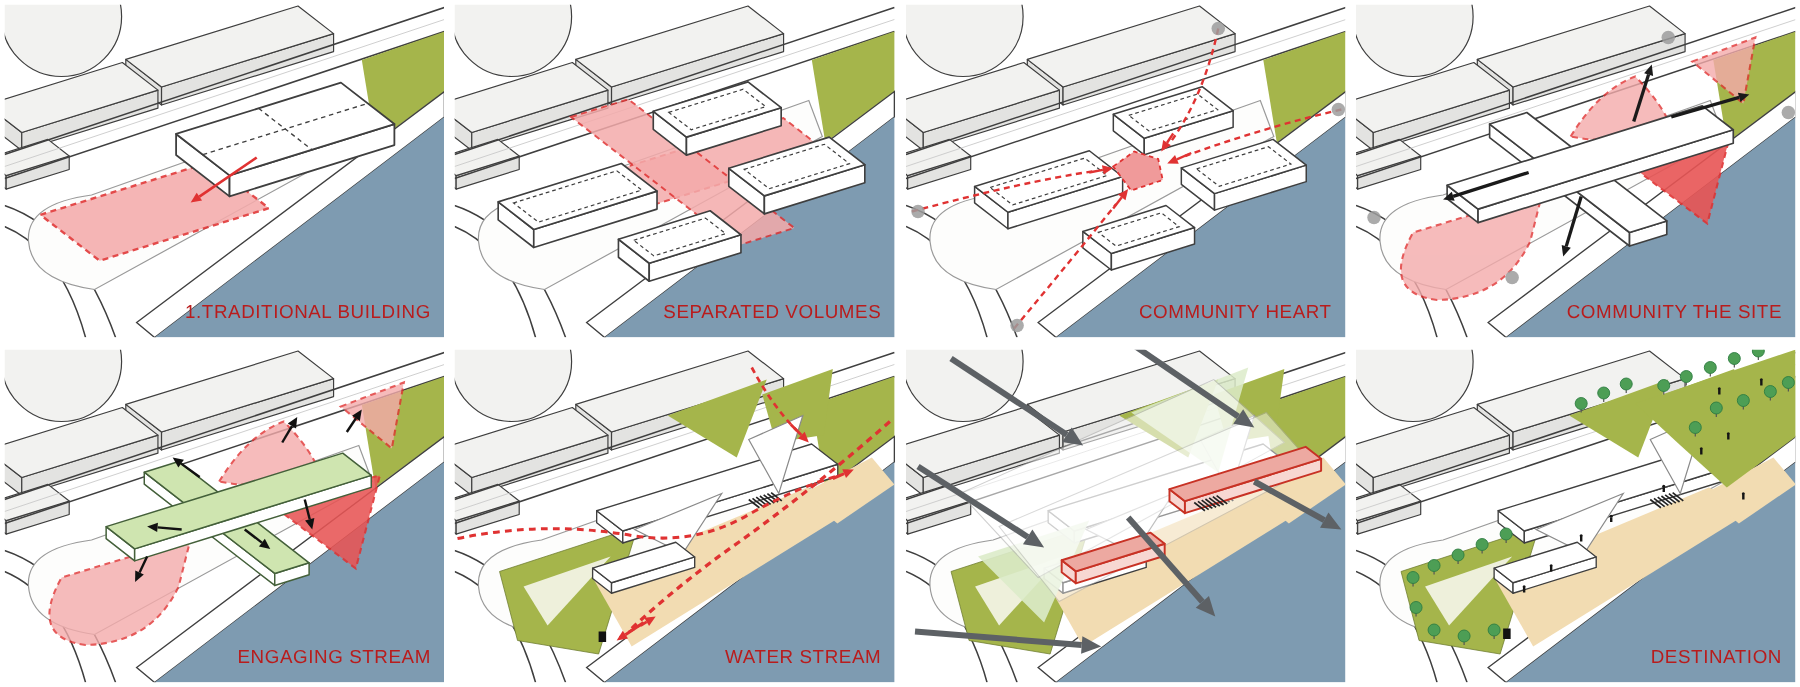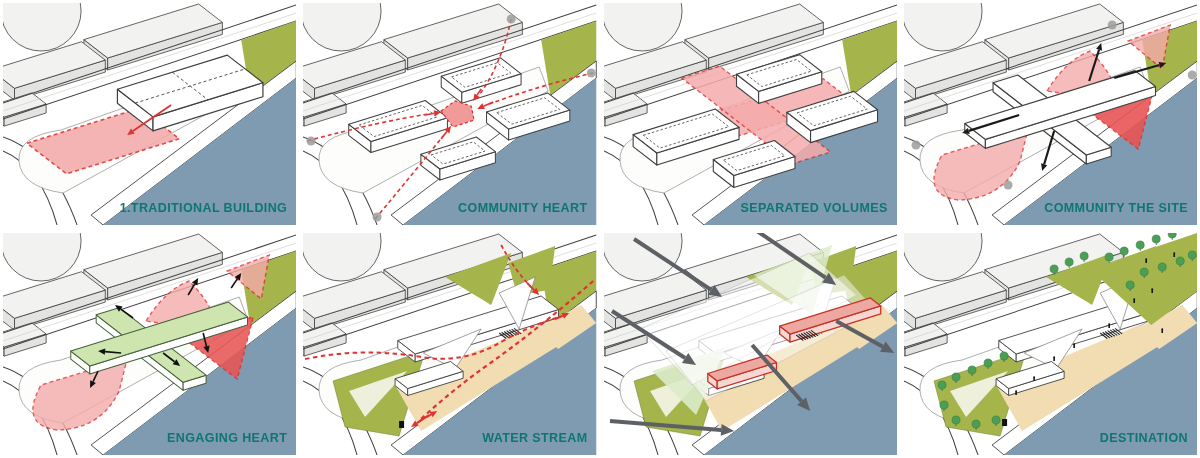--- a/index.html
+++ b/index.html
@@ -1,22 +1,22 @@
 <!DOCTYPE html>
 <html><head>
 <meta charset="utf-8">
 <style>
   html,body{margin:0;padding:0;background:#ffffff;}
   .sheet{width:1200px;height:458px;box-sizing:border-box;padding:3px;background:#ffffff;
          display:grid;grid-template-columns:repeat(4,1fr);grid-template-rows:repeat(2,1fr);
          gap:8px 7px;font-family:"Liberation Sans",sans-serif;}
   figure.panel{margin:0;position:relative;overflow:hidden;background:#fff;}
   figure.panel svg{width:100%;height:100%;display:block;}
-  figcaption.panel-label{position:absolute;right:9px;bottom:10px;color:#0f766e;
-         font-weight:700;font-size:12.5px;letter-spacing:.4px;white-space:nowrap;
+  figcaption.panel-label{position:absolute;right:9px;bottom:10px;color:#b91c1c;
+         font-weight:400;font-size:12.5px;letter-spacing:.4px;white-space:nowrap;
          font-family:"Liberation Sans",sans-serif;}
 </style>
 </head>
 <body>
 
 <main class="sheet">
   <figure class="panel">
     <svg id="svg-0" viewBox="0 0 293 222" preserveAspectRatio="none">
         <rect x="0" y="0" width="293" height="222" fill="#ffffff"></rect>
         <circle cx="38" cy="8" r="40" fill="#f2f2f0" stroke="#3f3f3f" stroke-width="0.8"></circle>
@@ -41,20 +41,63 @@
         <polygon points="23.9,140.2 136.6,105.2 176.1,135.8 63.4,170.8" fill="#f4abab" opacity="0.88" stroke="#e03232" stroke-width="1.6" stroke-dasharray="4,3" stroke-linejoin="round"></polygon>
         <polygon points="114.3,86.3 149.9,113.9 149.9,127.9 114.3,100.3" fill="#fff" stroke="#3f3f3f" stroke-width="1.2" stroke-linejoin="round"></polygon>
         <polygon points="149.9,113.9 259.7,79.7 259.7,93.7 149.9,127.9" fill="#fff" stroke="#3f3f3f" stroke-width="1.2" stroke-linejoin="round"></polygon>
         <polygon points="114.3,86.3 224.1,52.1 259.7,79.7 149.9,113.9" fill="#fff" stroke="#3f3f3f" stroke-width="1.2" stroke-linejoin="round"></polygon>
         <line x1="169.225" y1="69.2075" x2="204.775" y2="96.7925" stroke="#3f3f3f" stroke-width="0.9" stroke-dasharray="3,2.5"></line>
         <line x1="132.0875" y1="100.0775" x2="241.9125" y2="65.9225" stroke="#3f3f3f" stroke-width="0.9" stroke-dasharray="3,2.5"></line>
         <line x1="168" y1="102" x2="129.78359139965283" y2="128.05664222750943" stroke="#e03232" stroke-width="1.8"></line>
         <polygon points="124.0,132.0 128.0,125.5 131.6,130.7" fill="#e03232"></polygon>
       </svg>
     <figcaption class="panel-label">1.TRADITIONAL BUILDING</figcaption>
+  </figure>
+  <figure class="panel">
+    <svg id="svg-1" viewBox="0 0 293 222" preserveAspectRatio="none">
+        <rect x="0" y="0" width="293" height="222" fill="#ffffff"></rect>
+        <circle cx="38" cy="8" r="40" fill="#f2f2f0" stroke="#3f3f3f" stroke-width="0.8"></circle>
+        <polygon points="80.8,36.6 104.6,55.0 104.6,67.0 80.8,48.6" fill="#e3e3e1" stroke="#3f3f3f" stroke-width="0.8" stroke-linejoin="round"></polygon>
+        <polygon points="104.6,55.0 219.2,19.4 219.2,31.4 104.6,67.0" fill="#e3e3e1" stroke="#3f3f3f" stroke-width="0.8" stroke-linejoin="round"></polygon>
+        <polygon points="80.8,36.6 195.5,1.0 219.2,19.4 104.6,55.0" fill="#f2f2f0" stroke="#3f3f3f" stroke-width="0.8" stroke-linejoin="round"></polygon>
+        <polygon points="-12.2,66.9 11.5,85.3 11.5,97.3 -12.2,78.9" fill="#e3e3e1" stroke="#3f3f3f" stroke-width="0.8" stroke-linejoin="round"></polygon>
+        <polygon points="11.5,85.3 102.2,57.1 102.2,69.1 11.5,97.3" fill="#e3e3e1" stroke="#3f3f3f" stroke-width="0.8" stroke-linejoin="round"></polygon>
+        <polygon points="-12.2,66.9 78.5,38.7 102.2,57.1 11.5,85.3" fill="#f2f2f0" stroke="#3f3f3f" stroke-width="0.8" stroke-linejoin="round"></polygon>
+        <polygon points="-13.1,103.0 1.1,114.1 1.1,123.1 -13.1,112.0" fill="#e3e3e1" stroke="#3f3f3f" stroke-width="0.8" stroke-linejoin="round"></polygon>
+        <polygon points="1.1,114.1 43.1,101.0 43.1,110.0 1.1,123.1" fill="#e3e3e1" stroke="#3f3f3f" stroke-width="0.8" stroke-linejoin="round"></polygon>
+        <polygon points="-13.1,103.0 28.9,89.9 43.1,101.0 1.1,114.1" fill="#f2f2f0" stroke="#3f3f3f" stroke-width="0.8" stroke-linejoin="round"></polygon>
+        <line x1="0" y1="100" x2="293" y2="2" stroke="#3f3f3f" stroke-width="1"></line>
+        <line x1="0" y1="108" x2="293" y2="10" stroke="#c9c9c9" stroke-width="0.6"></line>
+        <line x1="0" y1="116" x2="293" y2="18" stroke="#3f3f3f" stroke-width="1"></line>
+        <path d="M 0,134 Q 48,150 74,222" fill="none" stroke="#3f3f3f" stroke-width="1"></path>
+        <path d="M 0,148 Q 38,164 54,222" fill="none" stroke="#3f3f3f" stroke-width="1"></path>
+        <polygon points="238,37 293,18 293,58 247,92" fill="#a5b54b"></polygon>
+        <polygon points="88,212 293,58 293,75 100,222" fill="#fff" stroke="#3f3f3f" stroke-width="0.9"></polygon>
+        <polygon points="100,222 293,75 293,222" fill="#7e9bb1"></polygon>
+        <path d="M 236 64 L 58 127 Q 14 133 16 158 Q 18 184 60 190 L 245 88 Z" fill="#fdfdfc" stroke="#9a9a9a" stroke-width="0.8"></path>
+        <polygon points="56.6,126.2 219.0,75.7 247.4,97.8 85.0,148.3" fill="#f4abab" opacity="0.85" stroke="#e03232" stroke-width="1.3" stroke-dasharray="4,3"></polygon>
+        <polygon points="77.6,75.0 115.8,63.2 226.4,149.0 188.2,160.8" fill="#f4abab" opacity="0.85" stroke="#e03232" stroke-width="1.3" stroke-dasharray="4,3"></polygon>
+        <polygon points="29.1,131.6 52.8,150.0 52.8,162.0 29.1,143.6" fill="#fff" stroke="#3f3f3f" stroke-width="1.1" stroke-linejoin="round"></polygon>
+        <polygon points="52.8,150.0 134.9,124.4 134.9,136.4 52.8,162.0" fill="#fff" stroke="#3f3f3f" stroke-width="1.1" stroke-linejoin="round"></polygon>
+        <polygon points="29.1,131.6 111.2,106.0 134.9,124.4 52.8,150.0" fill="#fff" stroke="#3f3f3f" stroke-width="1.1" stroke-linejoin="round"></polygon>
+        <polygon points="39.3,132.3 108.1,110.9 124.7,123.7 55.9,145.1" fill="none" stroke="#3f3f3f" stroke-width="0.8" stroke-dasharray="2.5,2"></polygon>
+        <polygon points="132.4,71.2 154.5,88.4 154.5,100.4 132.4,83.2" fill="#fff" stroke="#3f3f3f" stroke-width="1.1" stroke-linejoin="round"></polygon>
+        <polygon points="154.5,88.4 217.6,68.8 217.6,80.8 154.5,100.4" fill="#fff" stroke="#3f3f3f" stroke-width="1.1" stroke-linejoin="round"></polygon>
+        <polygon points="132.4,71.2 195.5,51.6 217.6,68.8 154.5,88.4" fill="#fff" stroke="#3f3f3f" stroke-width="1.1" stroke-linejoin="round"></polygon>
+        <polygon points="142.7,71.9 192.3,56.5 207.3,68.1 157.7,83.5" fill="none" stroke="#3f3f3f" stroke-width="0.8" stroke-dasharray="2.5,2"></polygon>
+        <polygon points="182.7,109.2 206.4,127.6 206.4,139.6 182.7,121.2" fill="#fff" stroke="#3f3f3f" stroke-width="1.1" stroke-linejoin="round"></polygon>
+        <polygon points="206.4,127.6 273.3,106.8 273.3,118.8 206.4,139.6" fill="#fff" stroke="#3f3f3f" stroke-width="1.1" stroke-linejoin="round"></polygon>
+        <polygon points="182.7,109.2 249.6,88.4 273.3,106.8 206.4,127.6" fill="#fff" stroke="#3f3f3f" stroke-width="1.1" stroke-linejoin="round"></polygon>
+        <polygon points="193.0,109.9 246.4,93.2 263.0,106.1 209.6,122.8" fill="none" stroke="#3f3f3f" stroke-width="0.8" stroke-dasharray="2.5,2"></polygon>
+        <polygon points="109.2,156.5 129.7,172.5 129.7,184.5 109.2,168.5" fill="#fff" stroke="#3f3f3f" stroke-width="1.1" stroke-linejoin="round"></polygon>
+        <polygon points="129.7,172.5 190.8,153.5 190.8,165.5 129.7,184.5" fill="#fff" stroke="#3f3f3f" stroke-width="1.1" stroke-linejoin="round"></polygon>
+        <polygon points="109.2,156.5 170.3,137.5 190.8,153.5 129.7,172.5" fill="#fff" stroke="#3f3f3f" stroke-width="1.1" stroke-linejoin="round"></polygon>
+        <polygon points="119.4,157.2 167.2,142.4 180.6,152.8 132.8,167.6" fill="none" stroke="#3f3f3f" stroke-width="0.8" stroke-dasharray="2.5,2"></polygon>
+      </svg>
+    <figcaption class="panel-label">SEPARATED VOLUMES</figcaption>
   </figure>
   <figure class="panel">
     <svg id="svg-2" viewBox="0 0 293 222" preserveAspectRatio="none">
         <rect x="0" y="0" width="293" height="222" fill="#ffffff"></rect>
         <circle cx="38" cy="8" r="40" fill="#f2f2f0" stroke="#3f3f3f" stroke-width="0.8"></circle>
         <polygon points="80.8,36.6 104.6,55.0 104.6,67.0 80.8,48.6" fill="#e3e3e1" stroke="#3f3f3f" stroke-width="0.8" stroke-linejoin="round"></polygon>
         <polygon points="104.6,55.0 219.2,19.4 219.2,31.4 104.6,67.0" fill="#e3e3e1" stroke="#3f3f3f" stroke-width="0.8" stroke-linejoin="round"></polygon>
         <polygon points="80.8,36.6 195.5,1.0 219.2,19.4 104.6,55.0" fill="#f2f2f0" stroke="#3f3f3f" stroke-width="0.8" stroke-linejoin="round"></polygon>
         <polygon points="-12.2,66.9 11.5,85.3 11.5,97.3 -12.2,78.9" fill="#e3e3e1" stroke="#3f3f3f" stroke-width="0.8" stroke-linejoin="round"></polygon>
         <polygon points="11.5,85.3 102.2,57.1 102.2,69.1 11.5,97.3" fill="#e3e3e1" stroke="#3f3f3f" stroke-width="0.8" stroke-linejoin="round"></polygon>
@@ -101,63 +144,20 @@
         <line x1="138" y1="136" x2="143.73202467405216" y2="128.5483679237322" stroke="#e03232" stroke-width="1.6"></line>
         <polygon points="148.0,123.0 146.2,130.5 141.2,126.6" fill="#e03232"></polygon>
         <circle cx="208" cy="16" r="4.5" fill="#9c9c9c" opacity="0.85"></circle>
         <circle cx="288" cy="70" r="4.5" fill="#9c9c9c" opacity="0.85"></circle>
         <circle cx="8" cy="138" r="4.5" fill="#9c9c9c" opacity="0.85"></circle>
         <circle cx="74" cy="214" r="4.5" fill="#9c9c9c" opacity="0.85"></circle>
       </svg>
     <figcaption class="panel-label">COMMUNITY HEART</figcaption>
   </figure>
   <figure class="panel">
-    <svg id="svg-1" viewBox="0 0 293 222" preserveAspectRatio="none">
-        <rect x="0" y="0" width="293" height="222" fill="#ffffff"></rect>
-        <circle cx="38" cy="8" r="40" fill="#f2f2f0" stroke="#3f3f3f" stroke-width="0.8"></circle>
-        <polygon points="80.8,36.6 104.6,55.0 104.6,67.0 80.8,48.6" fill="#e3e3e1" stroke="#3f3f3f" stroke-width="0.8" stroke-linejoin="round"></polygon>
-        <polygon points="104.6,55.0 219.2,19.4 219.2,31.4 104.6,67.0" fill="#e3e3e1" stroke="#3f3f3f" stroke-width="0.8" stroke-linejoin="round"></polygon>
-        <polygon points="80.8,36.6 195.5,1.0 219.2,19.4 104.6,55.0" fill="#f2f2f0" stroke="#3f3f3f" stroke-width="0.8" stroke-linejoin="round"></polygon>
-        <polygon points="-12.2,66.9 11.5,85.3 11.5,97.3 -12.2,78.9" fill="#e3e3e1" stroke="#3f3f3f" stroke-width="0.8" stroke-linejoin="round"></polygon>
-        <polygon points="11.5,85.3 102.2,57.1 102.2,69.1 11.5,97.3" fill="#e3e3e1" stroke="#3f3f3f" stroke-width="0.8" stroke-linejoin="round"></polygon>
-        <polygon points="-12.2,66.9 78.5,38.7 102.2,57.1 11.5,85.3" fill="#f2f2f0" stroke="#3f3f3f" stroke-width="0.8" stroke-linejoin="round"></polygon>
-        <polygon points="-13.1,103.0 1.1,114.1 1.1,123.1 -13.1,112.0" fill="#e3e3e1" stroke="#3f3f3f" stroke-width="0.8" stroke-linejoin="round"></polygon>
-        <polygon points="1.1,114.1 43.1,101.0 43.1,110.0 1.1,123.1" fill="#e3e3e1" stroke="#3f3f3f" stroke-width="0.8" stroke-linejoin="round"></polygon>
-        <polygon points="-13.1,103.0 28.9,89.9 43.1,101.0 1.1,114.1" fill="#f2f2f0" stroke="#3f3f3f" stroke-width="0.8" stroke-linejoin="round"></polygon>
-        <line x1="0" y1="100" x2="293" y2="2" stroke="#3f3f3f" stroke-width="1"></line>
-        <line x1="0" y1="108" x2="293" y2="10" stroke="#c9c9c9" stroke-width="0.6"></line>
-        <line x1="0" y1="116" x2="293" y2="18" stroke="#3f3f3f" stroke-width="1"></line>
-        <path d="M 0,134 Q 48,150 74,222" fill="none" stroke="#3f3f3f" stroke-width="1"></path>
-        <path d="M 0,148 Q 38,164 54,222" fill="none" stroke="#3f3f3f" stroke-width="1"></path>
-        <polygon points="238,37 293,18 293,58 247,92" fill="#a5b54b"></polygon>
-        <polygon points="88,212 293,58 293,75 100,222" fill="#fff" stroke="#3f3f3f" stroke-width="0.9"></polygon>
-        <polygon points="100,222 293,75 293,222" fill="#7e9bb1"></polygon>
-        <path d="M 236 64 L 58 127 Q 14 133 16 158 Q 18 184 60 190 L 245 88 Z" fill="#fdfdfc" stroke="#9a9a9a" stroke-width="0.8"></path>
-        <polygon points="56.6,126.2 219.0,75.7 247.4,97.8 85.0,148.3" fill="#f4abab" opacity="0.85" stroke="#e03232" stroke-width="1.3" stroke-dasharray="4,3"></polygon>
-        <polygon points="77.6,75.0 115.8,63.2 226.4,149.0 188.2,160.8" fill="#f4abab" opacity="0.85" stroke="#e03232" stroke-width="1.3" stroke-dasharray="4,3"></polygon>
-        <polygon points="29.1,131.6 52.8,150.0 52.8,162.0 29.1,143.6" fill="#fff" stroke="#3f3f3f" stroke-width="1.1" stroke-linejoin="round"></polygon>
-        <polygon points="52.8,150.0 134.9,124.4 134.9,136.4 52.8,162.0" fill="#fff" stroke="#3f3f3f" stroke-width="1.1" stroke-linejoin="round"></polygon>
-        <polygon points="29.1,131.6 111.2,106.0 134.9,124.4 52.8,150.0" fill="#fff" stroke="#3f3f3f" stroke-width="1.1" stroke-linejoin="round"></polygon>
-        <polygon points="39.3,132.3 108.1,110.9 124.7,123.7 55.9,145.1" fill="none" stroke="#3f3f3f" stroke-width="0.8" stroke-dasharray="2.5,2"></polygon>
-        <polygon points="132.4,71.2 154.5,88.4 154.5,100.4 132.4,83.2" fill="#fff" stroke="#3f3f3f" stroke-width="1.1" stroke-linejoin="round"></polygon>
-        <polygon points="154.5,88.4 217.6,68.8 217.6,80.8 154.5,100.4" fill="#fff" stroke="#3f3f3f" stroke-width="1.1" stroke-linejoin="round"></polygon>
-        <polygon points="132.4,71.2 195.5,51.6 217.6,68.8 154.5,88.4" fill="#fff" stroke="#3f3f3f" stroke-width="1.1" stroke-linejoin="round"></polygon>
-        <polygon points="142.7,71.9 192.3,56.5 207.3,68.1 157.7,83.5" fill="none" stroke="#3f3f3f" stroke-width="0.8" stroke-dasharray="2.5,2"></polygon>
-        <polygon points="182.7,109.2 206.4,127.6 206.4,139.6 182.7,121.2" fill="#fff" stroke="#3f3f3f" stroke-width="1.1" stroke-linejoin="round"></polygon>
-        <polygon points="206.4,127.6 273.3,106.8 273.3,118.8 206.4,139.6" fill="#fff" stroke="#3f3f3f" stroke-width="1.1" stroke-linejoin="round"></polygon>
-        <polygon points="182.7,109.2 249.6,88.4 273.3,106.8 206.4,127.6" fill="#fff" stroke="#3f3f3f" stroke-width="1.1" stroke-linejoin="round"></polygon>
-        <polygon points="193.0,109.9 246.4,93.2 263.0,106.1 209.6,122.8" fill="none" stroke="#3f3f3f" stroke-width="0.8" stroke-dasharray="2.5,2"></polygon>
-        <polygon points="109.2,156.5 129.7,172.5 129.7,184.5 109.2,168.5" fill="#fff" stroke="#3f3f3f" stroke-width="1.1" stroke-linejoin="round"></polygon>
-        <polygon points="129.7,172.5 190.8,153.5 190.8,165.5 129.7,184.5" fill="#fff" stroke="#3f3f3f" stroke-width="1.1" stroke-linejoin="round"></polygon>
-        <polygon points="109.2,156.5 170.3,137.5 190.8,153.5 129.7,172.5" fill="#fff" stroke="#3f3f3f" stroke-width="1.1" stroke-linejoin="round"></polygon>
-        <polygon points="119.4,157.2 167.2,142.4 180.6,152.8 132.8,167.6" fill="none" stroke="#3f3f3f" stroke-width="0.8" stroke-dasharray="2.5,2"></polygon>
-      </svg>
-    <figcaption class="panel-label">SEPARATED VOLUMES</figcaption>
-  </figure>
-  <figure class="panel">
     <svg id="svg-3" viewBox="0 0 293 222" preserveAspectRatio="none">
         <rect x="0" y="0" width="293" height="222" fill="#ffffff"></rect>
         <circle cx="38" cy="8" r="40" fill="#f2f2f0" stroke="#3f3f3f" stroke-width="0.8"></circle>
         <polygon points="80.8,36.6 104.6,55.0 104.6,67.0 80.8,48.6" fill="#e3e3e1" stroke="#3f3f3f" stroke-width="0.8" stroke-linejoin="round"></polygon>
         <polygon points="104.6,55.0 219.2,19.4 219.2,31.4 104.6,67.0" fill="#e3e3e1" stroke="#3f3f3f" stroke-width="0.8" stroke-linejoin="round"></polygon>
         <polygon points="80.8,36.6 195.5,1.0 219.2,19.4 104.6,55.0" fill="#f2f2f0" stroke="#3f3f3f" stroke-width="0.8" stroke-linejoin="round"></polygon>
         <polygon points="-12.2,66.9 11.5,85.3 11.5,97.3 -12.2,78.9" fill="#e3e3e1" stroke="#3f3f3f" stroke-width="0.8" stroke-linejoin="round"></polygon>
         <polygon points="11.5,85.3 102.2,57.1 102.2,69.1 11.5,97.3" fill="#e3e3e1" stroke="#3f3f3f" stroke-width="0.8" stroke-linejoin="round"></polygon>
         <polygon points="-12.2,66.9 78.5,38.7 102.2,57.1 11.5,85.3" fill="#f2f2f0" stroke="#3f3f3f" stroke-width="0.8" stroke-linejoin="round"></polygon>
         <polygon points="-13.1,103.0 1.1,114.1 1.1,123.1 -13.1,112.0" fill="#e3e3e1" stroke="#3f3f3f" stroke-width="0.8" stroke-linejoin="round"></polygon>
@@ -237,21 +237,21 @@
         <polygon points="238.0,40.0 236.7,47.6 231.5,44.1" fill="#111"></polygon>
         <line x1="118" y1="120" x2="101.97368411736979" y2="118.60640731455389" stroke="#111" stroke-width="1.6"></line>
         <polygon points="95.0,118.0 102.2,115.5 101.7,121.7" fill="#111"></polygon>
         <line x1="200" y1="100" x2="203.30225062474568" y2="113.20900249898267" stroke="#111" stroke-width="1.6"></line>
         <polygon points="205.0,120.0 200.2,114.0 206.4,112.4" fill="#111"></polygon>
         <line x1="160" y1="120" x2="171.4394951691596" y2="128.7478492470044" stroke="#111" stroke-width="1.6"></line>
         <polygon points="177.0,133.0 169.5,131.3 173.4,126.2" fill="#111"></polygon>
         <line x1="95" y1="138" x2="89.98057925430916" y2="148.66626908459304" stroke="#111" stroke-width="1.6"></line>
         <polygon points="87.0,155.0 87.1,147.3 92.8,150.0" fill="#111"></polygon>
       </svg>
-    <figcaption class="panel-label">ENGAGING HEART</figcaption>
+    <figcaption class="panel-label">ENGAGING STREAM</figcaption>
   </figure>
   <figure class="panel">
     <svg id="svg-5" viewBox="0 0 293 222" preserveAspectRatio="none">
         <rect x="0" y="0" width="293" height="222" fill="#ffffff"></rect>
         <circle cx="38" cy="8" r="40" fill="#f2f2f0" stroke="#3f3f3f" stroke-width="0.8"></circle>
         <polygon points="80.8,36.6 104.6,55.0 104.6,67.0 80.8,48.6" fill="#e3e3e1" stroke="#3f3f3f" stroke-width="0.8" stroke-linejoin="round"></polygon>
         <polygon points="104.6,55.0 219.2,19.4 219.2,31.4 104.6,67.0" fill="#e3e3e1" stroke="#3f3f3f" stroke-width="0.8" stroke-linejoin="round"></polygon>
         <polygon points="80.8,36.6 195.5,1.0 219.2,19.4 104.6,55.0" fill="#f2f2f0" stroke="#3f3f3f" stroke-width="0.8" stroke-linejoin="round"></polygon>
         <polygon points="-12.2,66.9 11.5,85.3 11.5,97.3 -12.2,78.9" fill="#e3e3e1" stroke="#3f3f3f" stroke-width="0.8" stroke-linejoin="round"></polygon>
         <polygon points="11.5,85.3 102.2,57.1 102.2,69.1 11.5,97.3" fill="#e3e3e1" stroke="#3f3f3f" stroke-width="0.8" stroke-linejoin="round"></polygon>

